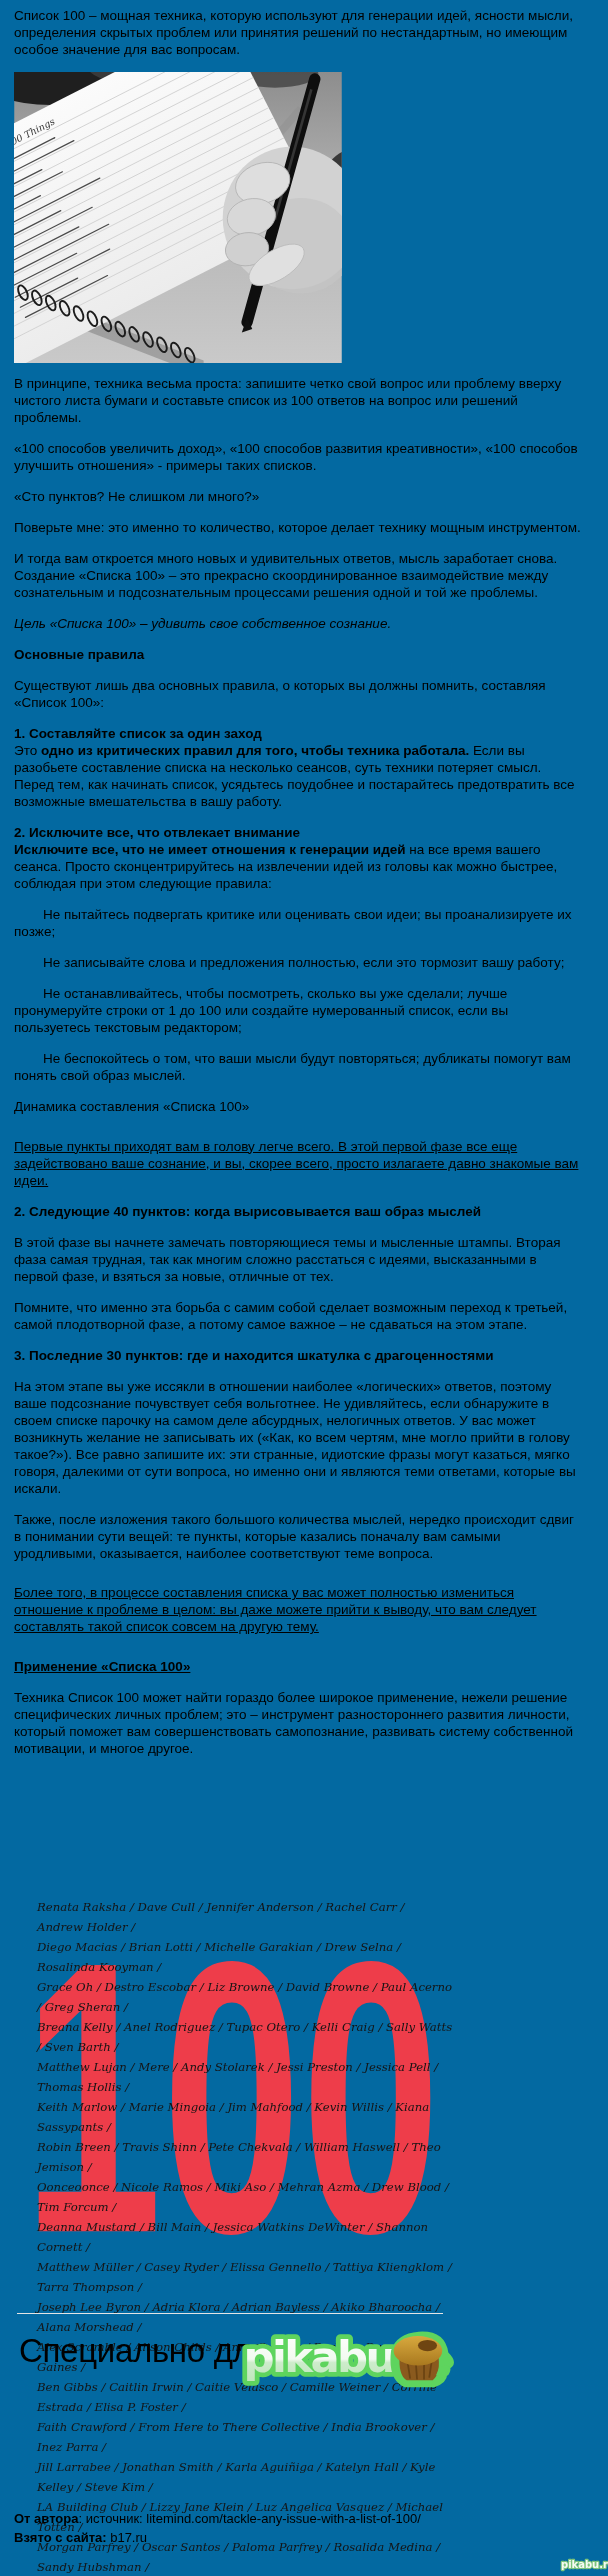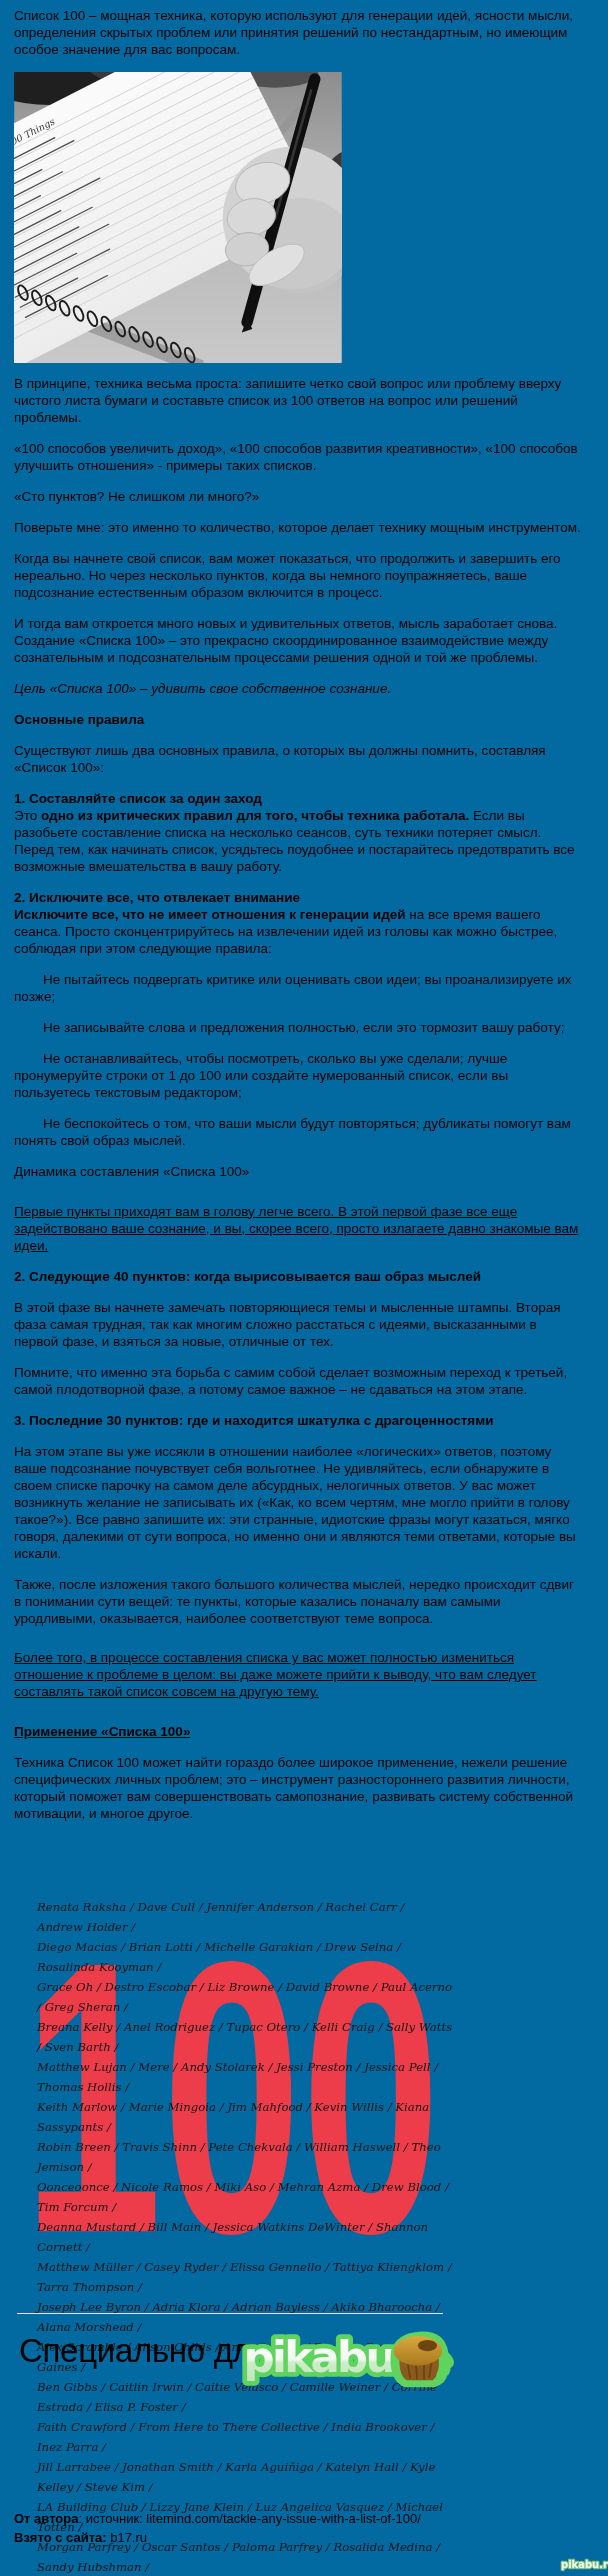--- a/index.html
+++ b/index.html
@@ -131,21 +131,20 @@
         <ellipse cx="268" cy="204" rx="25" ry="19" fill="#d0d0d0" stroke="#b0b0b0" transform="rotate(-8 268 204)"></ellipse>
         <ellipse cx="302" cy="222" rx="36" ry="17" fill="#e0e0e0" stroke="#bcbcbc" transform="rotate(-32 302 222)"></ellipse>
       </svg>
     </div>
 
     <div>
         <p><span>В принципе, техника весьма проста: запишите четко свой вопрос или проблему вверху чистого листа бумаги и составьте список из 100 ответов на вопрос или решений проблемы.</span></p>
         <p><span>«100 способов увеличить доход», «100 способов развития креативности», «100 способов улучшить отношения» - примеры таких списков.</span></p>
         <p><span>«Сто пунктов? Не слишком ли много?»</span></p>
         <p><span>Поверьте мне: это именно то количество, которое делает технику мощным инструментом.</span></p>
-        <p><span>Когда вы начнете свой список, вам может показаться, что продолжить и завершить его нереально. Но через несколько пунктов, когда вы немного поупражняетесь, ваше подсознание естественным образом включится в процесс.</span></p>
         <p><span>И тогда вам откроется много новых и удивительных ответов, мысль заработает снова. Создание «Списка 100» – это прекрасно скоординированное взаимодействие между сознательным и подсознательным процессами решения одной и той же проблемы.</span></p>
         <p><i>Цель «Списка 100» – удивить свое собственное сознание.</i></p>
         <p class="bold"><span>Основные правила</span></p>
         <p><span>Существуют лишь два основных правила, о которых вы должны помнить, составляя «Список 100»:</span></p>
         <p><b>1. Составляйте список за один заход</b><br><span>Это </span><b>одно из критических правил для того, чтобы техника работала.</b><span> Если вы разобьете составление списка на несколько сеансов, суть техники потеряет смысл. Перед тем, как начинать список, усядьтесь поудобнее и постарайтесь предотвратить все возможные вмешательства в вашу работу.</span></p>
         <p><b>2. Исключите все, что отвлекает внимание</b><br><b>Исключите все, что не имеет отношения к генерации идей</b><span> на все время вашего сеанса. Просто сконцентрируйтесь на извлечении идей из головы как можно быстрее, соблюдая при этом следующие правила:</span></p>
         <p class="indent"><span>Не пытайтесь подвергать критике или оценивать свои идеи; вы проанализируете их позже;</span></p>
         <p class="indent"><span>Не записывайте слова и предложения полностью, если это тормозит вашу работу;</span></p>
         <p class="indent"><span>Не останавливайтесь, чтобы посмотреть, сколько вы уже сделали; лучше пронумеруйте строки от 1 до 100 или создайте нумерованный список, если вы пользуетесь текстовым редактором;</span></p>
         <p class="indent"><span>Не беспокойтесь о том, что ваши мысли будут повторяться; дубликаты помогут вам понять свой образ мыслей.</span></p>

